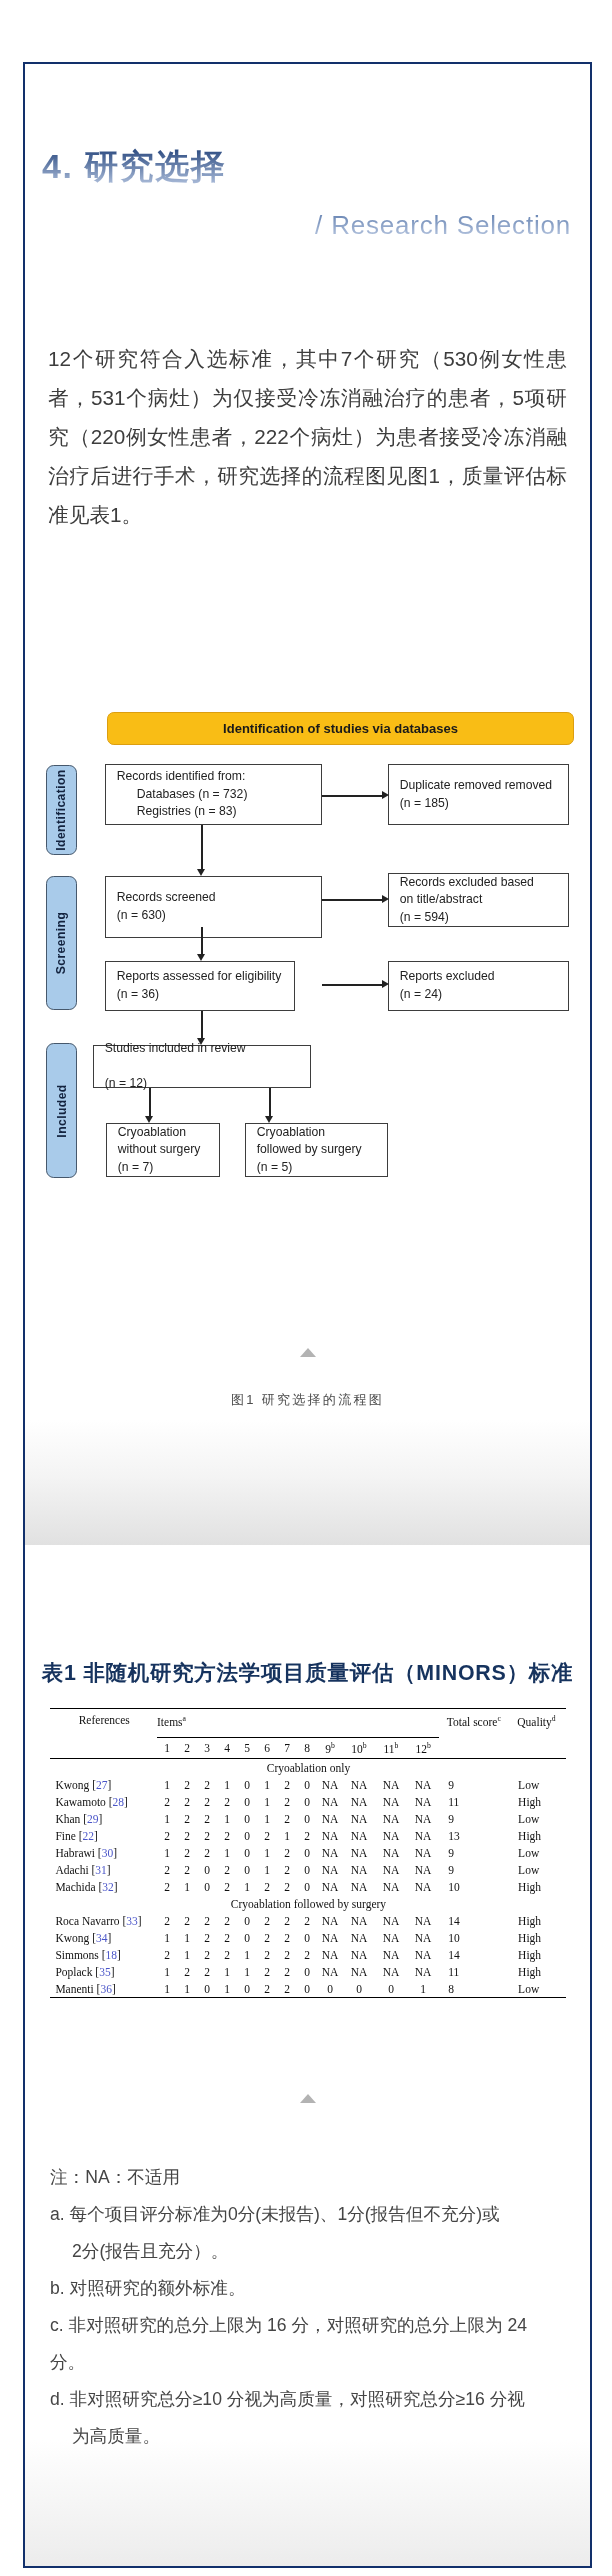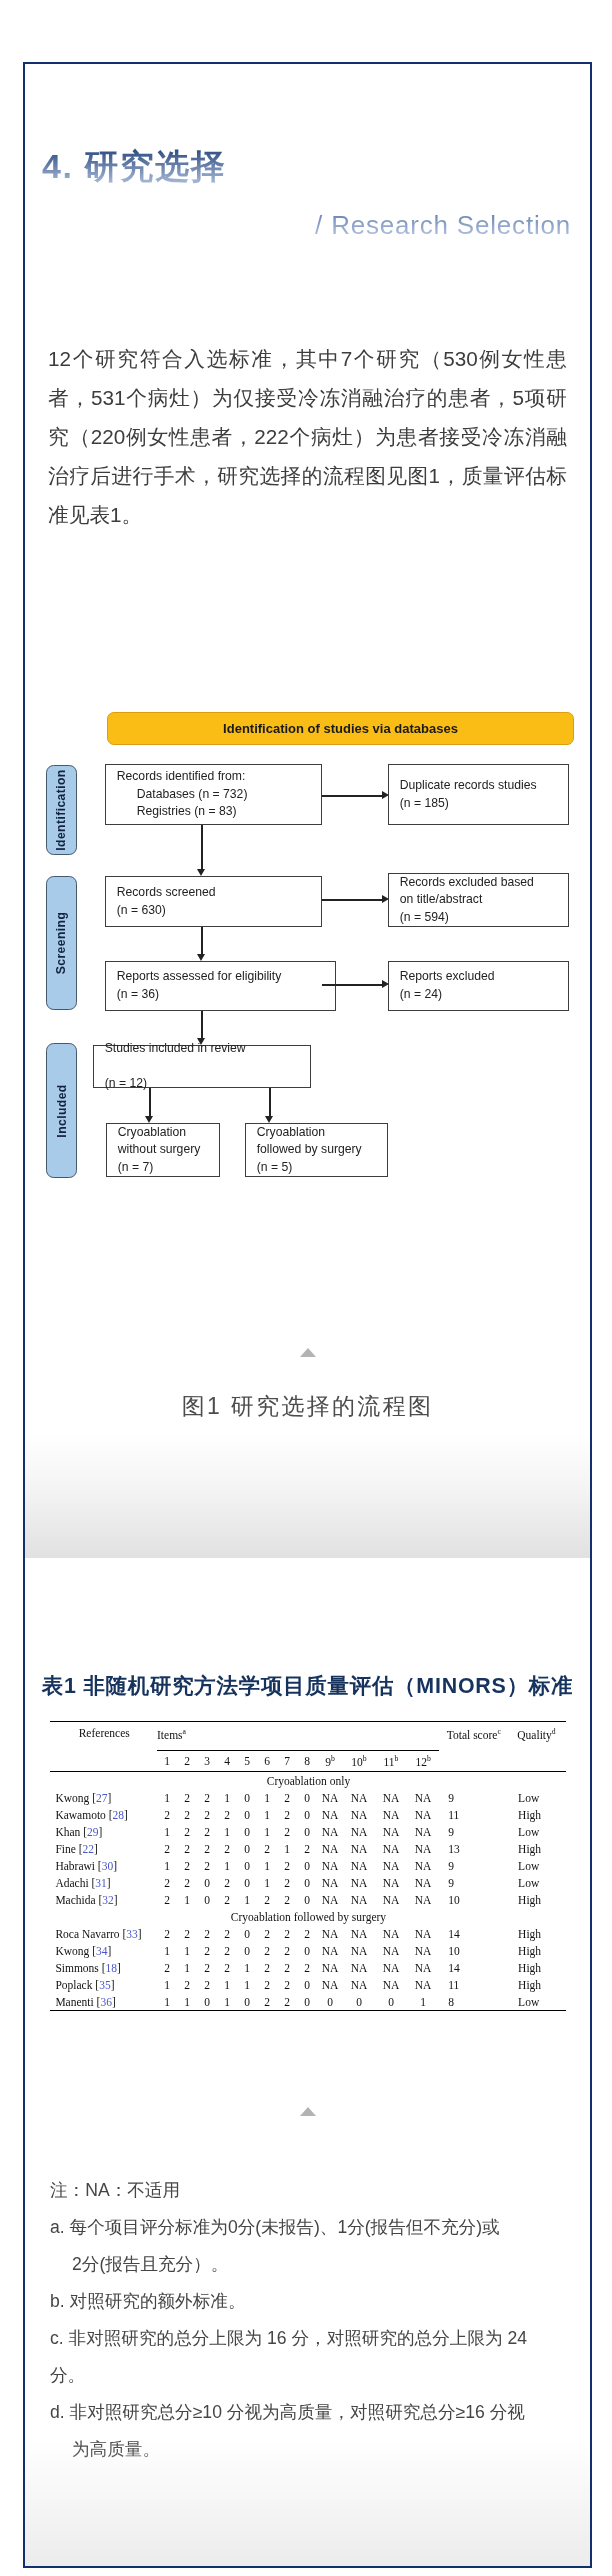--- a/index.html
+++ b/index.html
@@ -51,23 +51,23 @@
   .stage-screening      { top:168px; height:134px; }
   .stage-included       { top:335px; height:135px; }
   .fc-box {
     position:absolute; box-sizing:border-box; background:#fff;
     border:1.5px solid #3d3d3d; color:#222; font-size:12.2px; line-height:17.6px;
     display:flex; flex-direction:column; justify-content:center; padding-left:10.7px; padding-right:4.6px;
   }
   .fc-box .ind { padding-left:20px; }
   .box-identified  { left:80px; top:56px;  width:217px; height:61px; }
   .box-duplicates  { left:363px; top:56px;  width:181px; height:61px; }
-  .box-screened    { left:80px; top:168px; width:217px; height:51px; }
+  .box-screened    { left:80px; top:168px; width:217px; height:62px; }
   .box-excluded    { left:363px; top:165px; width:181px; height:54px; }
-  .box-assessed    { left:80px; top:253px; width:231px; height:50px; }
+  .box-assessed    { left:80px; top:253px; width:190px; height:50px; }
   .box-repexcl     { left:363px; top:253px; width:181px; height:50px; }
   .box-included    { left:68px;  top:337px; width:218px; height:43px;gap:17px; }
   .box-cryo-only   { left:81px; top:415px; width:114px; height:54px; }
   .box-cryo-surg   { left:220px; top:415px; width:143px; height:54px; }
   .arrow-h { position:absolute; height:1.5px; background:#222; }
   .arrow-h::after {
     content:""; position:absolute; right:-6.9px; top:-3.8px;
     border-left:7.7px solid #222; border-top:4.6px solid transparent; border-bottom:4.6px solid transparent;
   }
   .arrow-v { position:absolute; width:1.5px; background:#222; }
@@ -85,21 +85,21 @@
   .av5 { left:244px; top:380px; height:28px; }
   
   .tri {
     width:0; height:0; margin:0 auto;
     border-left:8.4px solid transparent; border-right:8.4px solid transparent;
     border-bottom:9.2px solid #b3b3b3;
   }
   .tri1 { margin-top:143px; }
   .tri2 { margin-top:96px; }
   .figure-caption {
-    margin-top:34px; text-align:center; font-size:23px; color:#4c4c4c; letter-spacing:2.3px;
+    margin-top:34px; text-align:center; font-size:13px; color:#4c4c4c; letter-spacing:2.3px;
   }
   .divider1 {
     margin-top:10.7px; height:125px;
     background:linear-gradient(180deg,#ffffff 0%,#f4f4f4 45%,#e1e1e1 100%);
   }
   .bottom-fade {
     position:absolute; left:0; right:0; bottom:0; height:126px;
     background:linear-gradient(180deg, rgba(236,236,236,0) 0%, #ececec 100%);
   }
   
@@ -153,21 +153,21 @@
     <div class="stage stage-included">
       <span>Included</span>
     </div>
 
     <div class="fc-box box-identified">
       <div>Records identified from:</div>
       <div class="ind">Databases (n = 732)</div>
       <div class="ind">Registries (n = 83)</div>
     </div>
     <div class="fc-box box-duplicates">
-      <div>Duplicate records studies</div>
+      <div>Duplicate removed removed</div>
       <div>(n = 185)</div>
     </div>
     <div class="fc-box box-screened">
       <div>Records screened</div>
       <div>(n = 630)</div>
     </div>
     <div class="fc-box box-excluded">
       <div>Records excluded based</div>
       <div>on title/abstract</div>
       <div>(n = 594)</div>

